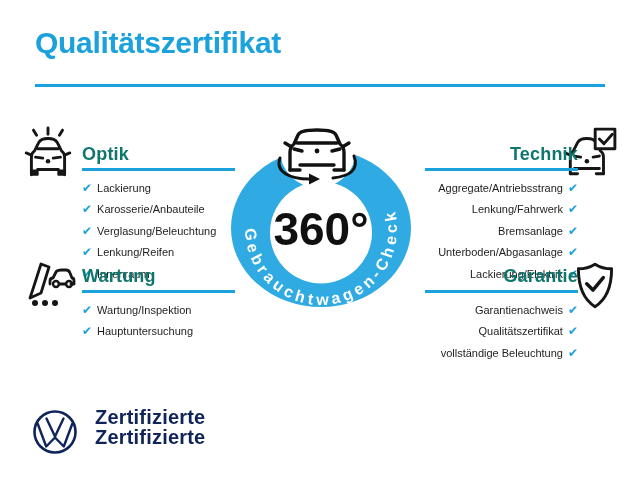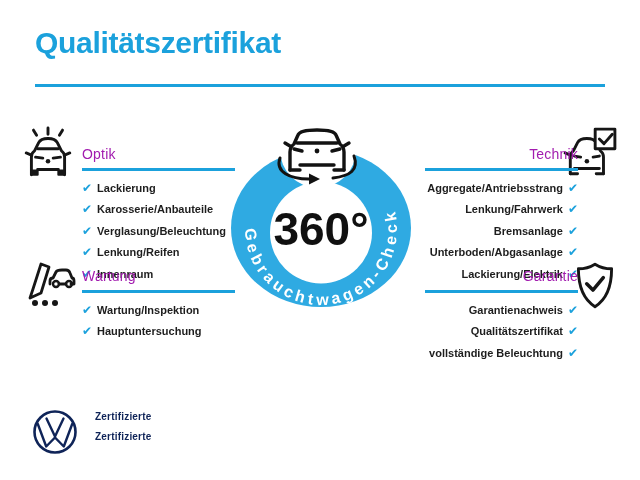--- a/index.html
+++ b/index.html
@@ -12,24 +12,24 @@
   
   .title{position:absolute;left:35px;top:26px;font-size:30px;font-weight:bold;color:var(--blue);letter-spacing:-0.3px;}
   .rule{position:absolute;left:35px;top:84px;width:570px;height:3px;background:var(--blue);}
 
   
   .section{position:absolute;width:170px;}
   .s-left{left:82px;text-align:left;}
   .s-right{left:408px;text-align:right;}
   .row1{top:142px;}
   .row2{top:264px;}
-  .sec-title{font-size:14px;line-height:24px;font-weight:normal;color:#a21caf;letter-spacing:0.2px;}
+  .sec-title{font-size:18px;line-height:24px;font-weight:bold;color:#0f766e;letter-spacing:0.2px;}
   .sec-rule{width:153px;height:2.5px;background:var(--blue);margin-top:2px;}
   .s-right .sec-rule{margin-left:auto;}
-  .sec-items{list-style:none;margin:7px 0 0 0;padding:0;font-size:11px;font-weight:bold;color:#1d1d1d;}
+  .sec-items{list-style:none;margin:7px 0 0 0;padding:0;font-size:11px;font-weight:normal;color:#1d1d1d;}
   .sec-items li{line-height:21.5px;white-space:nowrap;}
   .check{color:var(--blue);font-family:"DejaVu Sans",sans-serif;font-size:12px;}
   .s-left .check{margin-right:5px;}
   .s-right .check{margin-left:5px;}
 
   
   .cicon{position:absolute;}
   .ic{fill:none;stroke:var(--ink);stroke-width:2.8;stroke-linecap:round;stroke-linejoin:round;}
   .ic-thin{fill:none;stroke:var(--ink);stroke-width:2.4;stroke-linecap:round;stroke-linejoin:round;}
   .ic-fill{fill:var(--ink);stroke:none;}
@@ -40,21 +40,21 @@
   .ring-fill{fill:var(--ring);}
   .hole{fill:#fff;}
   .deg{font-family:"Liberation Sans",sans-serif;font-size:46px;font-weight:bold;fill:#101010;}
   .curved{font-family:"Liberation Sans",sans-serif;font-size:16px;font-weight:bold;fill:#fff;letter-spacing:2px;}
   .car{fill:none;stroke:#121212;stroke-width:3.4;stroke-linecap:round;stroke-linejoin:round;}
   .car-fill{fill:#121212;stroke:none;}
 
   
   .vw-logo{position:absolute;left:31px;top:408px;}
   .vw{fill:none;stroke:var(--navy);stroke-linecap:round;stroke-linejoin:round;}
-  .wordmark{position:absolute;left:95px;top:407px;font-size:10px;line-height:20px;font-weight:bold;color:var(--navy);letter-spacing:0.2px;}
+  .wordmark{position:absolute;left:95px;top:407px;font-size:20px;line-height:20px;font-weight:bold;color:var(--navy);letter-spacing:0.2px;}
 </style>
 </head>
 <body>
 
 <div class="canvas">
 
   <div class="title">Qualitätszertifikat</div>
   <div class="rule"></div>
 
   <svg class="cicon" style="left:20px;top:126px" width="56" height="56" viewBox="0 0 54 54">

